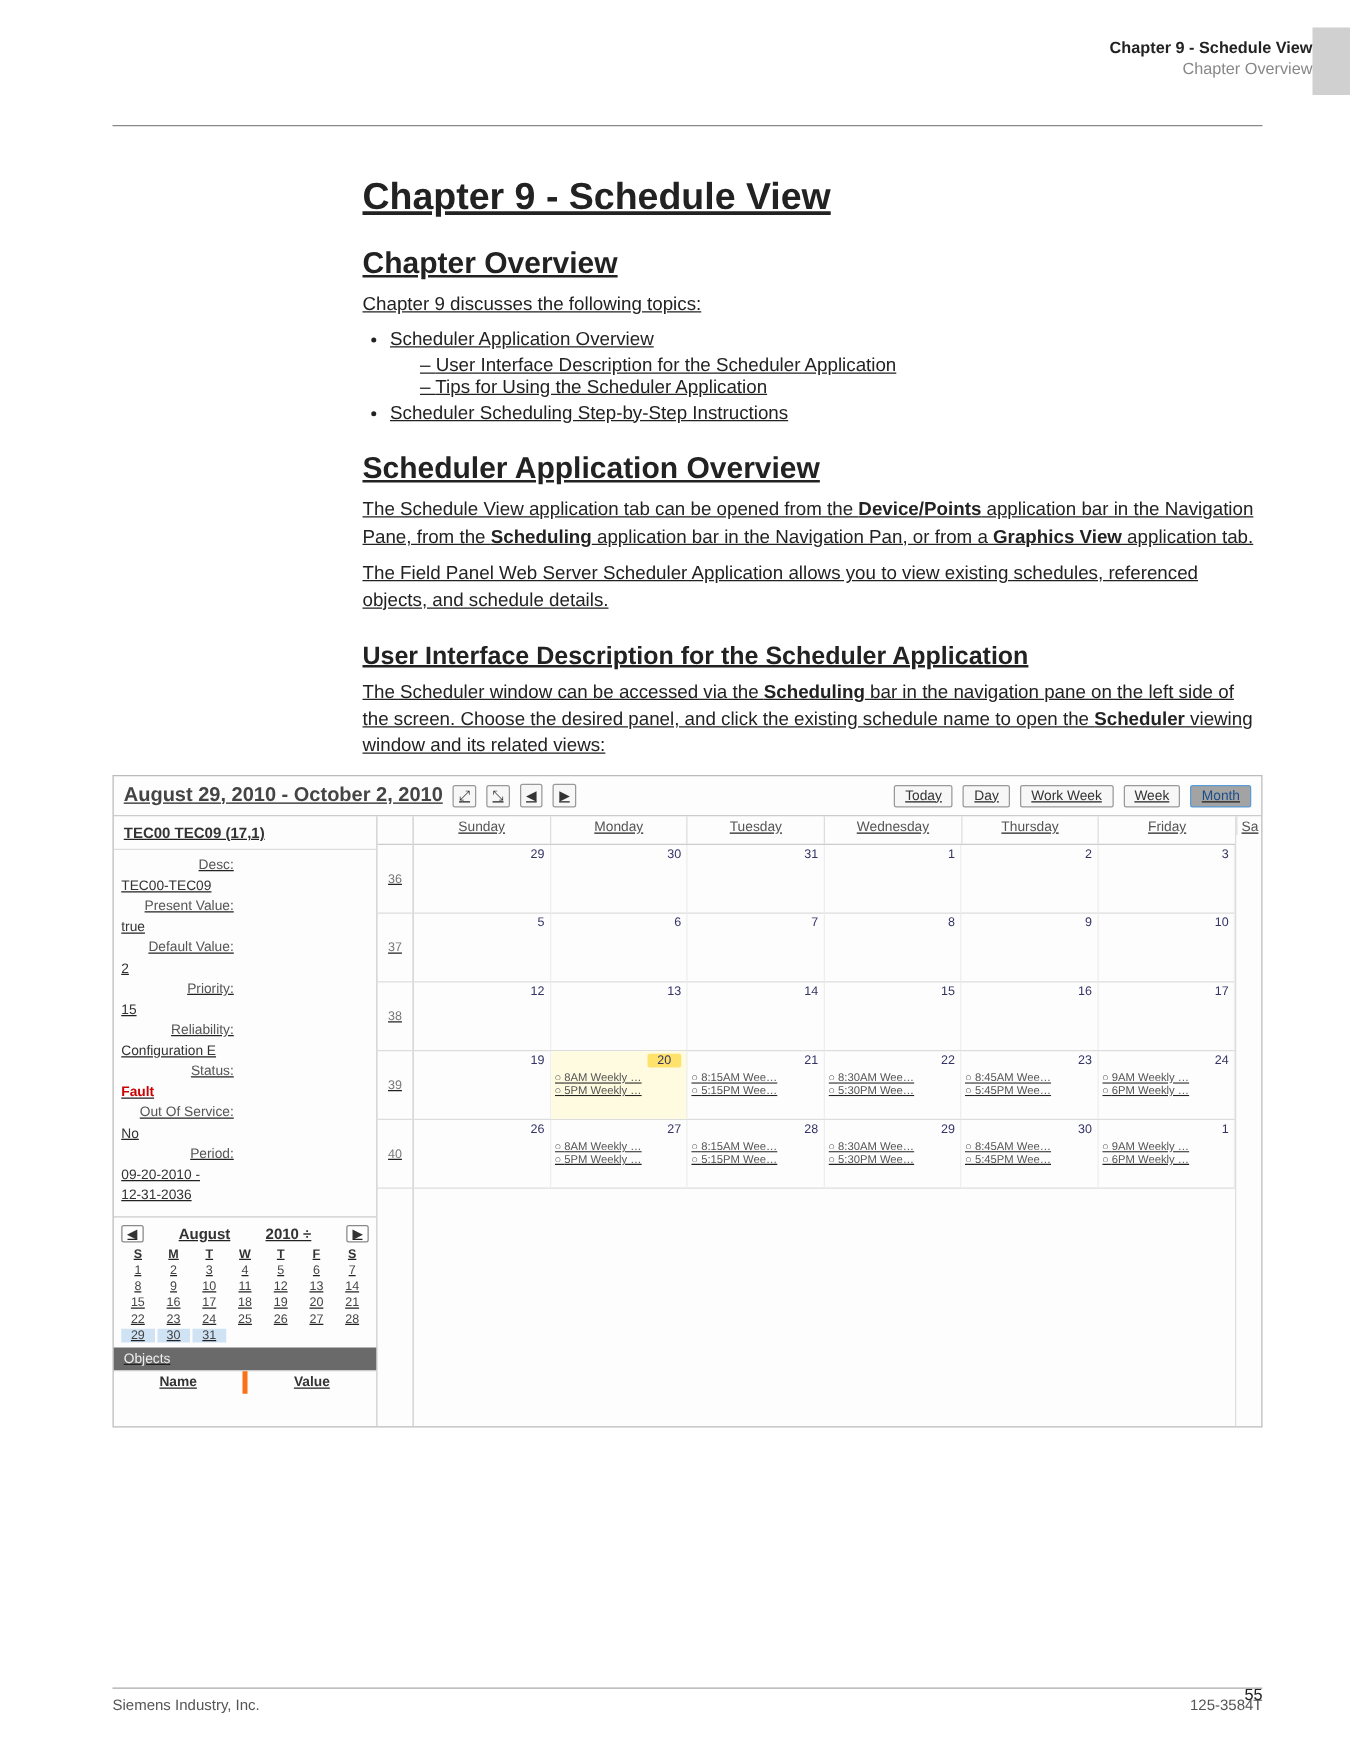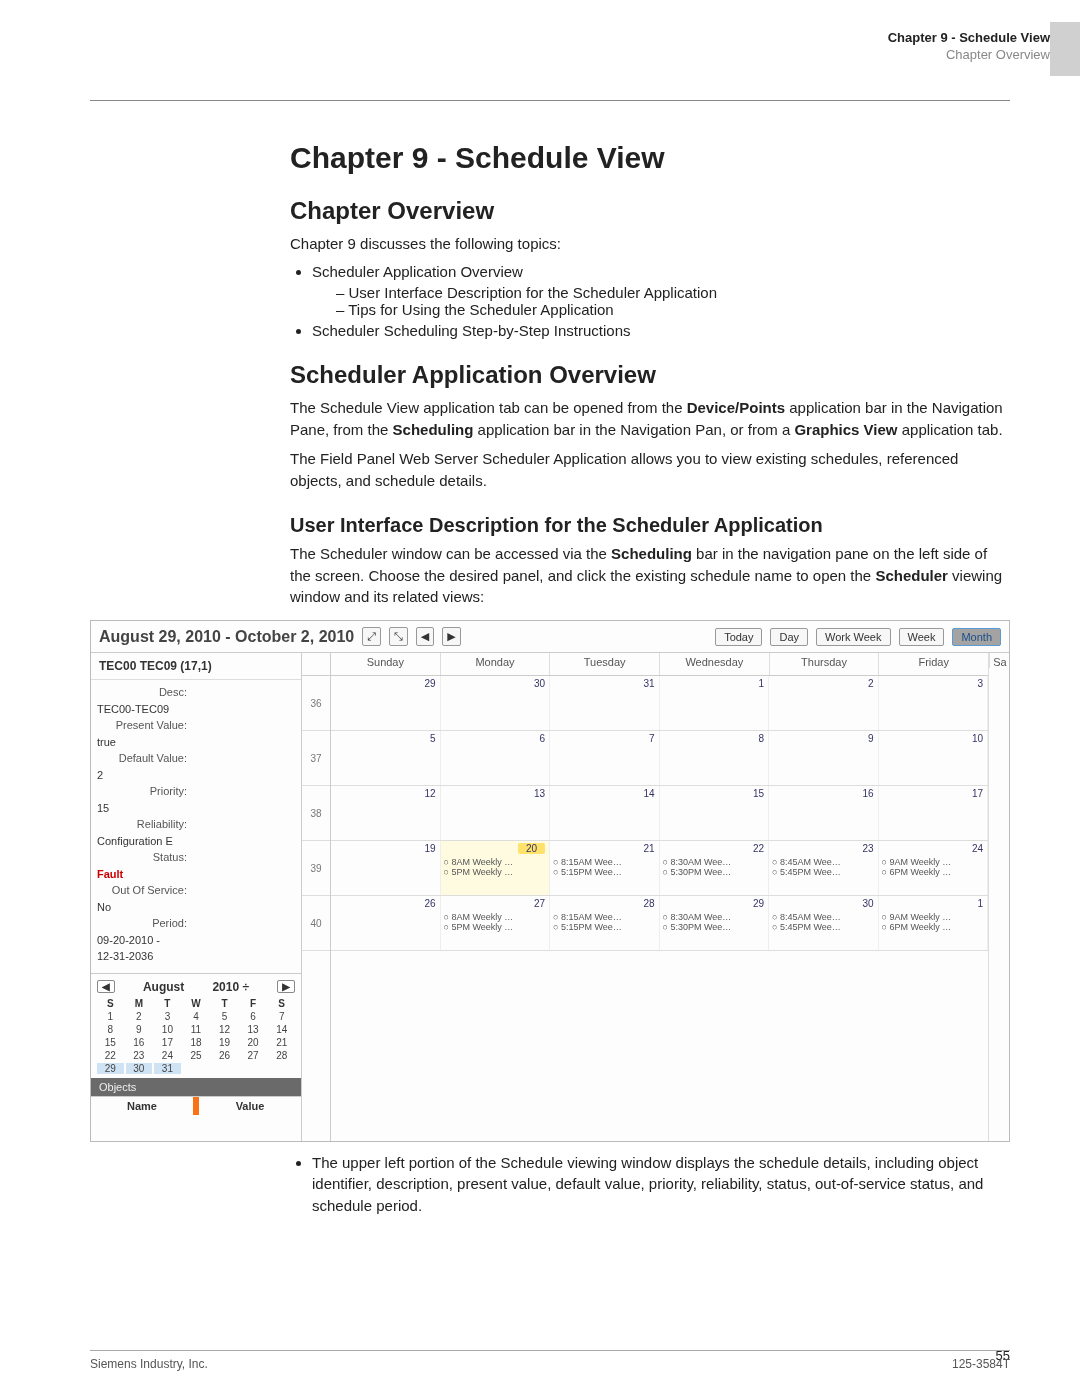--- a/index.html
+++ b/index.html
@@ -1,16 +1,16 @@
 <!DOCTYPE html>
 <html><head>
 <meta charset="utf-8">
 <style>
   html,body{margin:0;padding:0;background:#fff;font-family:Arial,Helvetica,sans-serif;color:#222;}
-  .page{width:1080px;min-height:1397px;margin:0 auto;position:relative;box-sizing:border-box;padding:30px 70px 40px 90px;}
+  .page{width:1080px;min-height:1397px;margin:0 auto;position:relative;box-sizing:border-box;padding:30px 70px 40px 90px;text-decoration:underline;}
   .header-right{position:absolute;top:30px;right:30px;text-align:right;font-size:13px;}
   .header-chapter{font-weight:bold;}
   .header-sub{color:#888;margin-top:2px;}
   .gray-tab{position:absolute;right:0;top:22px;width:30px;height:54px;background:#d0d0d0;}
   .rule{border:none;border-top:1px solid #888;margin:70px 0 40px 0;}
   .content{margin-left:200px;}
   h1{font-size:30px;font-weight:bold;margin:20px 0 18px 0;}
   h2{font-size:24px;font-weight:bold;margin:22px 0 8px 0;}
   h3{font-size:20px;font-weight:bold;margin:22px 0 6px 0;}
   .body-text{font-size:15px;line-height:1.45;margin:4px 0 8px 0;}
@@ -40,21 +40,21 @@
   .mini-cal{border-top:1px solid #ccc;padding:6px 6px 4px 6px;}
   .mc-head{display:flex;align-items:center;justify-content:space-between;font-weight:bold;font-size:12px;margin-bottom:4px;}
   .mc-nav{border:1px solid #888;border-radius:2px;padding:0 4px;font-size:10px;cursor:pointer;background:#fff;}
   .mc-grid{display:grid;grid-template-columns:repeat(7,1fr);gap:2px;font-size:10px;text-align:center;}
   .mc-grid .dow{font-weight:bold;color:#333;}
   .mc-grid .d{color:#444;}
   .mc-grid .d.off{color:#aaa;}
   .mc-grid .d.sel{background:#cfe3f5;}
   .objects-bar{background:#6a6a6a;color:#eee;font-size:11px;padding:3px 8px;}
   .obj-head{display:flex;border-top:1px solid #ccc;}
-  .obj-head div{flex:1;border-right:6px solid #f97316;padding:3px 6px;font-weight:bold;font-size:11px;text-align:center;}
+  .obj-head div{flex:1;border-right:4px solid #f97316;padding:3px 6px;font-weight:bold;font-size:11px;text-align:center;}
   .obj-head div:last-child{border-right:none;}
   .obj-body{height:26px;}
 
   .grid-col{flex:1;display:flex;}
   .wk-col{width:28px;border-right:1px solid #ccc;}
   .wk-col .wk{height:54px;border-bottom:1px solid #ddd;font-size:10px;color:#777;display:flex;align-items:center;justify-content:center;}
   .wk-col .wk-head{height:22px;border-bottom:1px solid #ccc;}
   .cal{flex:1;display:flex;flex-direction:column;}
   .cal-head{display:flex;height:22px;border-bottom:1px solid #ccc;}
   .cal-head div{flex:1;border-right:1px solid #ddd;text-align:center;font-size:11px;color:#555;padding-top:3px;}
@@ -370,23 +370,20 @@
                 </div>
               </div>
           </div>
           <div class="sat-strip">
             <div class="sat-col">Sa</div>
           </div>
         </div>
       </div>
     </div>
 
-    <ul class="after">
-      <li>The upper left portion of the Schedule viewing window displays the schedule details, including object identifier, description, present value, default value, priority, reliability, status, out-of-service status, and schedule period.</li>
-    </ul>
   </div>
 
   <div class="page-num">55</div>
   <div class="footer">
     <span>Siemens Industry, Inc.</span>
     <span>125-3584T</span>
   </div>
 </div>
 
 </body></html>

